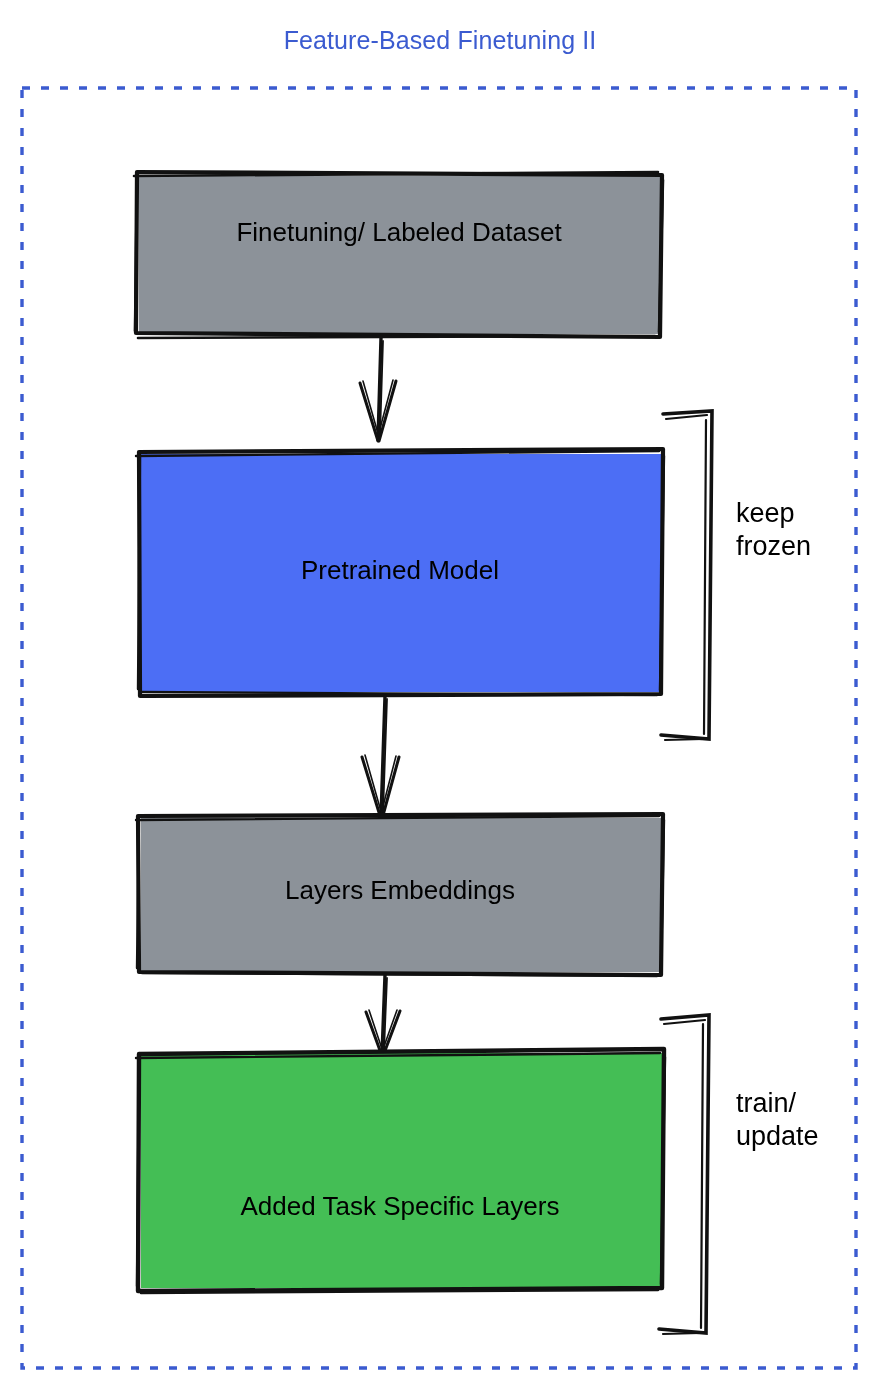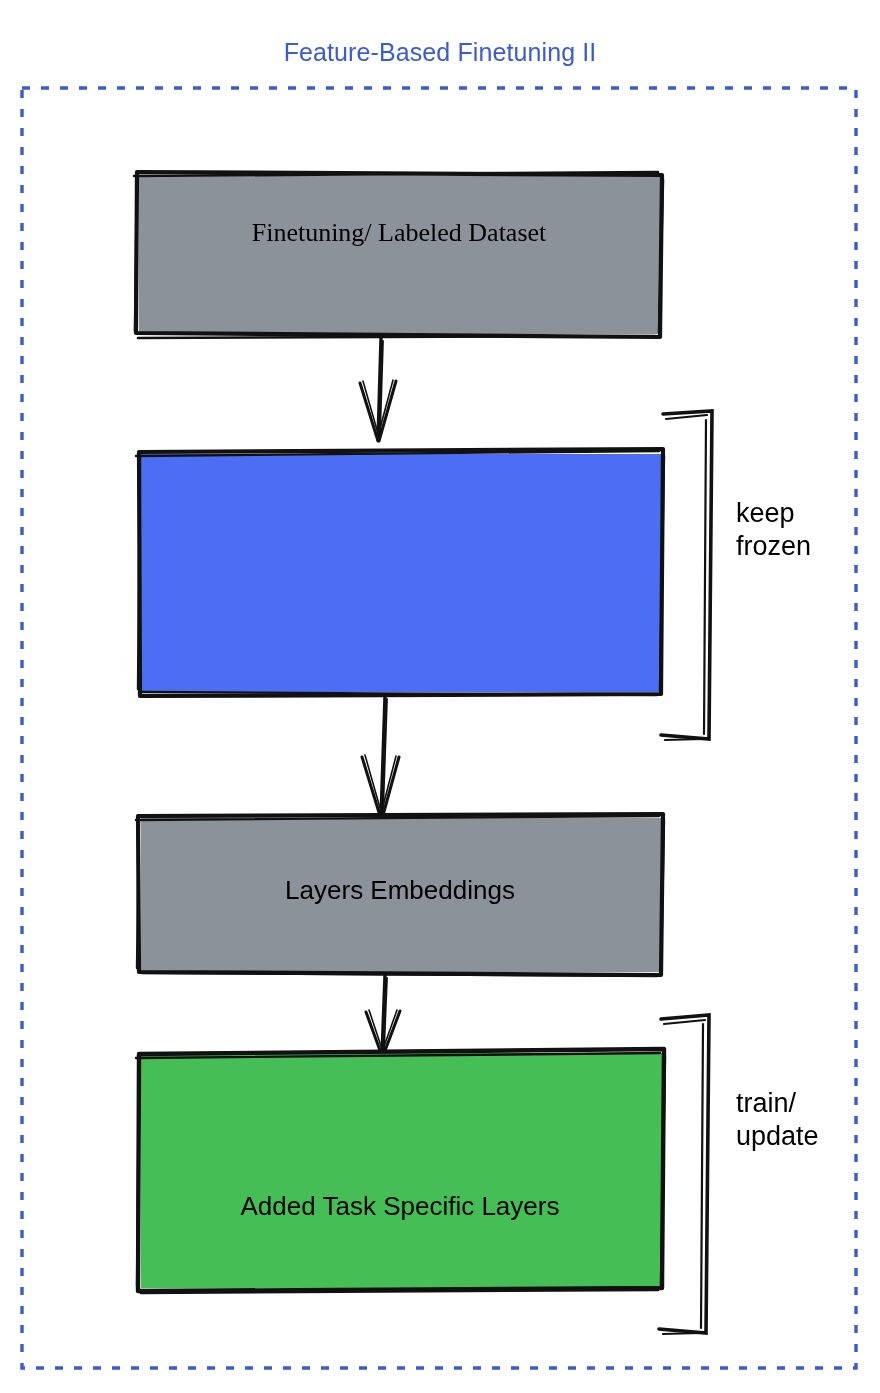--- a/index.html
+++ b/index.html
@@ -20,21 +20,21 @@
   #diagram-svg {
     position: absolute;
     left: 0;
     top: 0;
     width: 880px;
     height: 1393px;
   }
   .title {
     position: absolute;
     left: 0;
-    top: 38px;
+    top: 26px;
     width: 880px;
     text-align: center;
     font-size: 25px;
     font-family: "Liberation Sans", sans-serif;
     color: #3b5bd0;
     letter-spacing: 0.1px;
   }
   .node-label {
     position: absolute;
     text-align: center;
@@ -47,21 +47,21 @@
   }
   .bracket-label {
     position: absolute;
     color: #000000;
     font-family: "Liberation Sans", sans-serif;
     font-size: 27px;
     line-height: 1.22;
     text-align: left;
     white-space: pre-line;
   }
-  .label-dataset  { left: 136px; top: 218px; width: 526px; font-family: Liberation Serif, serif; }
+  .label-dataset  { left: 136px; top: 218px; width: 526px; }
   .label-pretrain { left: 138px; top: 556px; width: 524px; }
   .label-output   { left: 138px; top: 876px; width: 524px; }
   .label-added    { left: 138px; top: 1155px; width: 524px; margin-top: 37px; }
 
   .label-keep  { left: 736px; top: 497px; width: 130px; }
   .label-train { left: 736px; top: 1087px; width: 130px; }
 </style>
 </head>
 <body>
 
@@ -131,20 +131,21 @@
       <path d="M661,1019 L709,1015 L706,1333 L659,1329" fill="none" stroke="#111111" stroke-width="3.6" stroke-linejoin="miter" stroke-linecap="round"></path>
       <path d="M664,1024 L705,1020 M703,1024 L701,1328 M700,1333 L663,1334" fill="none" stroke="#111111" stroke-width="2.2" stroke-linecap="round"></path>
     </g>
 
   </svg>
 
   <div class="title">Feature-Based Finetuning II</div>
 
   <div class="node-label label-dataset">Finetuning/ Labeled Dataset</div>
 
+  <div class="node-label label-pretrain">Pretrained Model</div>
 
   <div class="node-label label-output">Layers Embeddings</div>
 
   <div class="node-label label-added">Added Task Specific Layers</div>
 
   <div class="bracket-label label-keep">keep
 frozen</div>
 
   <div class="bracket-label label-train">train/
 update</div>

